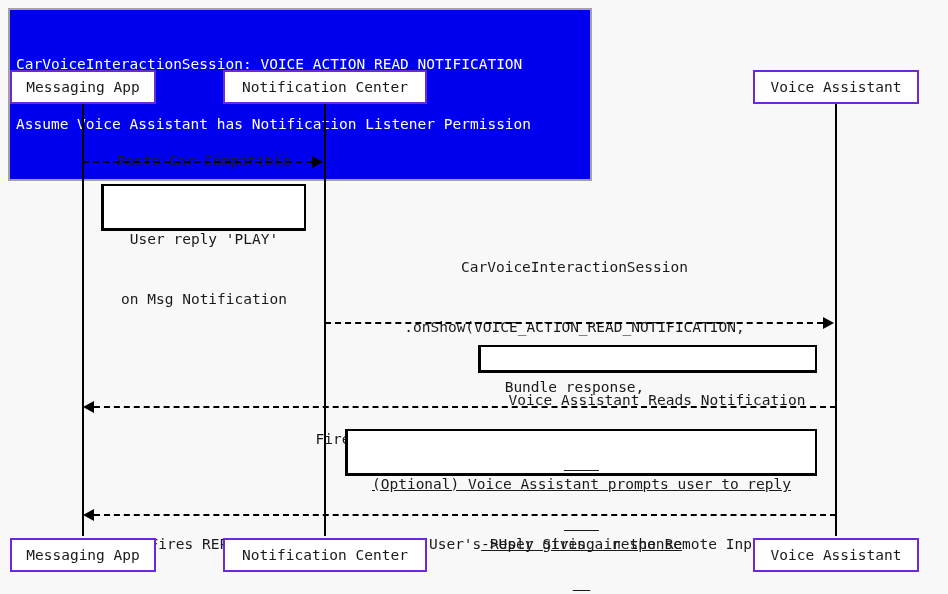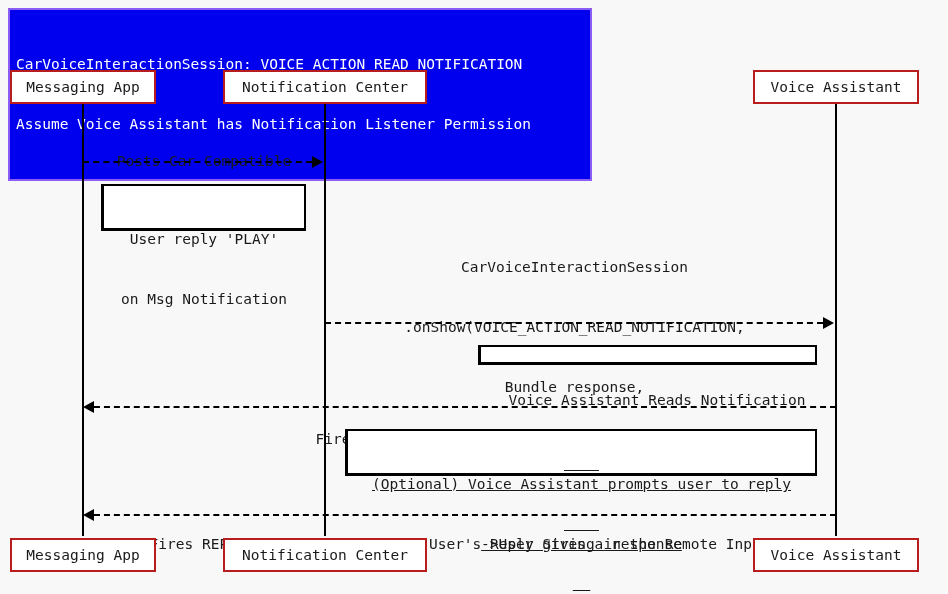--- a/index.html
+++ b/index.html
@@ -23,21 +23,21 @@
   }
 
   
   .title-box {
     position: absolute;
     left: 8px;
     top: 8px;
     width: 584px;
     box-sizing: border-box;
     background: #0000ee;
-    border: 2px solid #8b5cf6;
+    border: 2px solid #a3a3a3;
     color: #ffffff;
     font-size: 14.5px;
     line-height: 20px;
     padding: 4px 6px 5px 6px;
     white-space: pre;
     letter-spacing: 0px;
   }
   .title-line { display: block; }
 
   
@@ -45,21 +45,21 @@
     position: absolute;
     width: 2px;
     background: #000;
   }
 
   
   .participant {
     position: absolute;
     box-sizing: border-box;
     background: #ffffff;
-    border: 2px solid #b91c1c;
+    border: 2px solid #6d28d9;
     font-size: 14.5px;
     line-height: 22px;
     height: 34px;
     text-align: center;
     white-space: nowrap;
     padding-top: 4px;
     z-index: 5;
   }
 
   
@@ -150,21 +150,21 @@
 
   <div class="msg-label" style="left:319px; top:217px; width:511px;">
     <span>CarVoiceInteractionSession</span>
     <span>.onShow(VOICE_ACTION_READ_NOTIFICATION,</span>
     <span>Bundle response,</span>
     <span>VoiceInteractionSession.SHOW_SOURCE_NOTIFICATION)</span>
   </div>
   <div class="msg-line" style="left:325px; top:322px; width:498px;"></div>
   <div class="arrow-head arrow-right" style="left:823px; top:317px;"></div>
 
-  <div class="note" style="left:478px; top:345px; width:339px; height:20px;padding-left:24px;">
+  <div class="note" style="left:478px; top:345px; width:339px; height:28px;padding-left:24px;">
     <span class="note-line">Voice Assistant Reads Notification</span>
   </div>
 
   <div class="msg-label" style="left:83px; top:389px; width:753px;">
     <span>Fires MARK_AS_READ Pending Intent</span>
   </div>
   <div class="msg-line" style="left:94px; top:406px; width:742px;"></div>
   <div class="arrow-head arrow-left" style="left:83px; top:401px;"></div>
 
   <div class="note" style="left:345px; top:429px; width:472px; height:47px;text-decoration:underline;">

